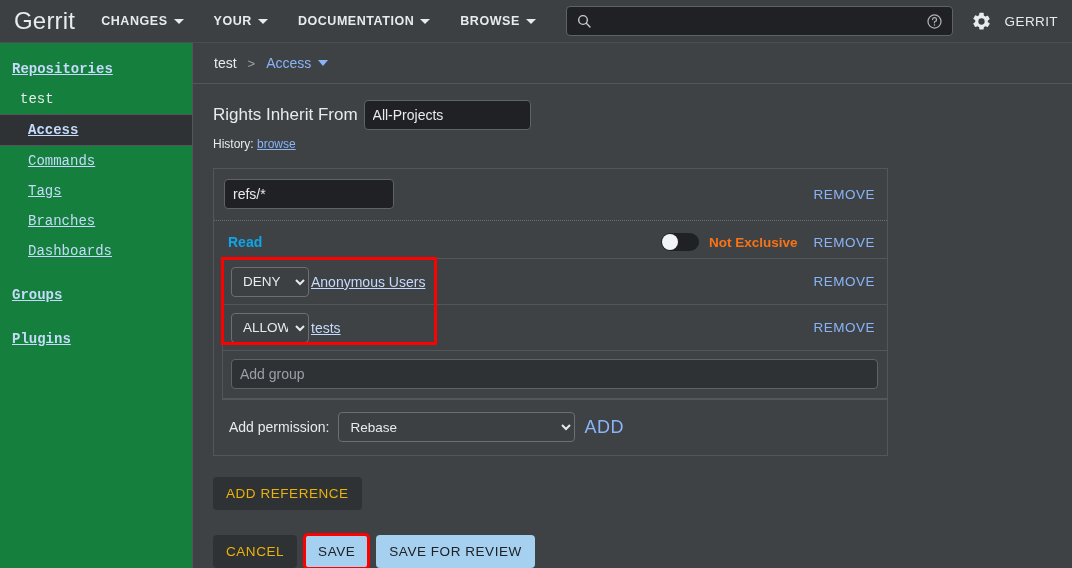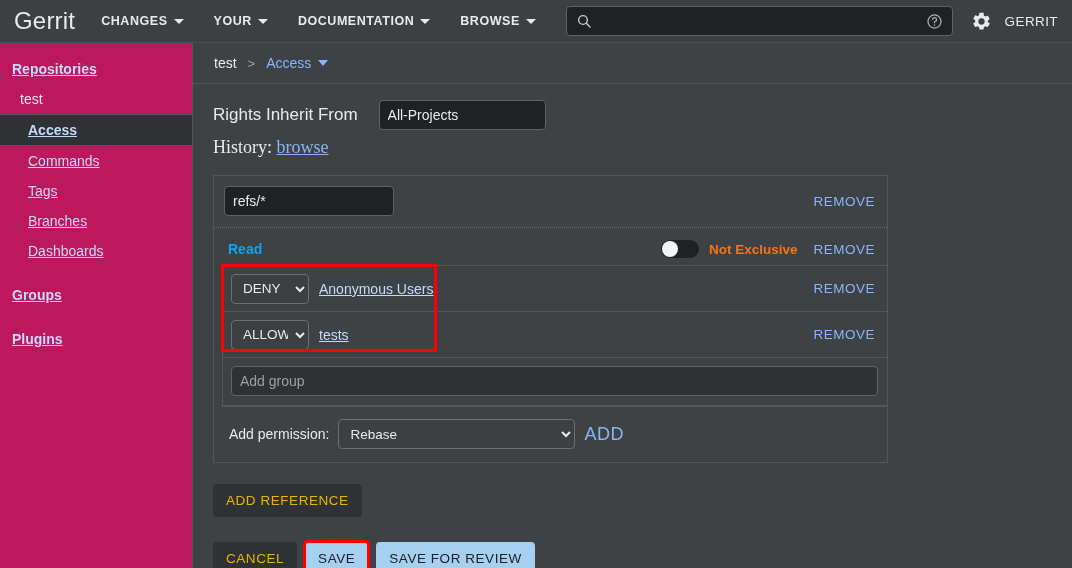--- a/index.html
+++ b/index.html
@@ -92,24 +92,25 @@
     letter-spacing: .4px;
     cursor: pointer;
   }
 
   
   .body-wrap { display: flex; height: 525px; }
 
   
   .sidebar {
     width: 193px;
-    background: #be185d;
+    background: #15803d;
     border-right: 1px solid #53575a;
     padding-top: 11px;
     flex-shrink: 0;
+    font-family: Liberation Mono, monospace;
   }
   .side-row {
     height: 30px;
     display: flex;
     align-items: center;
     font-size: 14px;
     color: #c5dafc;
     cursor: pointer;
   }
   .side-row.plain { color: #e8eaed; cursor: default; }
@@ -149,41 +150,40 @@
     border-left: 5px solid transparent;
     border-right: 5px solid transparent;
     border-top: 6px solid #8ab4f8;
   }
 
   .content { padding: 16px 0 0 20px; }
 
   .inherit-row {
     display: flex;
     align-items: center;
-    gap: 21px;
+    gap: 6px;
     margin-bottom: 7px;
   }
   .inherit-label { color: #e8eaed; font-size: 17px; }
   .txtbox {
     background: #202124;
     border: 1px solid #5f6368;
     border-radius: 4px;
     color: #e8eaed;
     font-size: 14px;
     font-family: "Liberation Sans", sans-serif;
     padding: 5px 8px;
     outline: none;
   }
   .inherit-input { width: 167px; height: 30px; }
 
   .history-row {
     color: #e8eaed;
-    font-size: 18px;
+    font-size: 12px;
     margin-bottom: 17px;
-    font-family: Liberation Serif, serif;
   }
   .history-row .lnk {
     color: #8ab4f8;
     text-decoration: underline;
     cursor: pointer;
   }
 
   
   .ref-panel {
     width: 675px;
@@ -264,21 +264,21 @@
     height: 30px;
     padding: 0 4px 0 7px;
     outline: none;
     cursor: pointer;
   }
   .sel-action { width: 78px; }
   .group-link {
     color: #c5dafc;
     font-size: 14px;
     text-decoration: underline;
-    margin-left: 10px;
+    margin-left: 2px;
     cursor: pointer;
   }
   .rule-row .remove-link { margin-left: auto; }
 
   .addgroup-row {
     padding: 8px 9px 9px 8px;
     border-bottom: 1px solid #53575a;
   }
   .addgroup-input {
     width: 100%;

